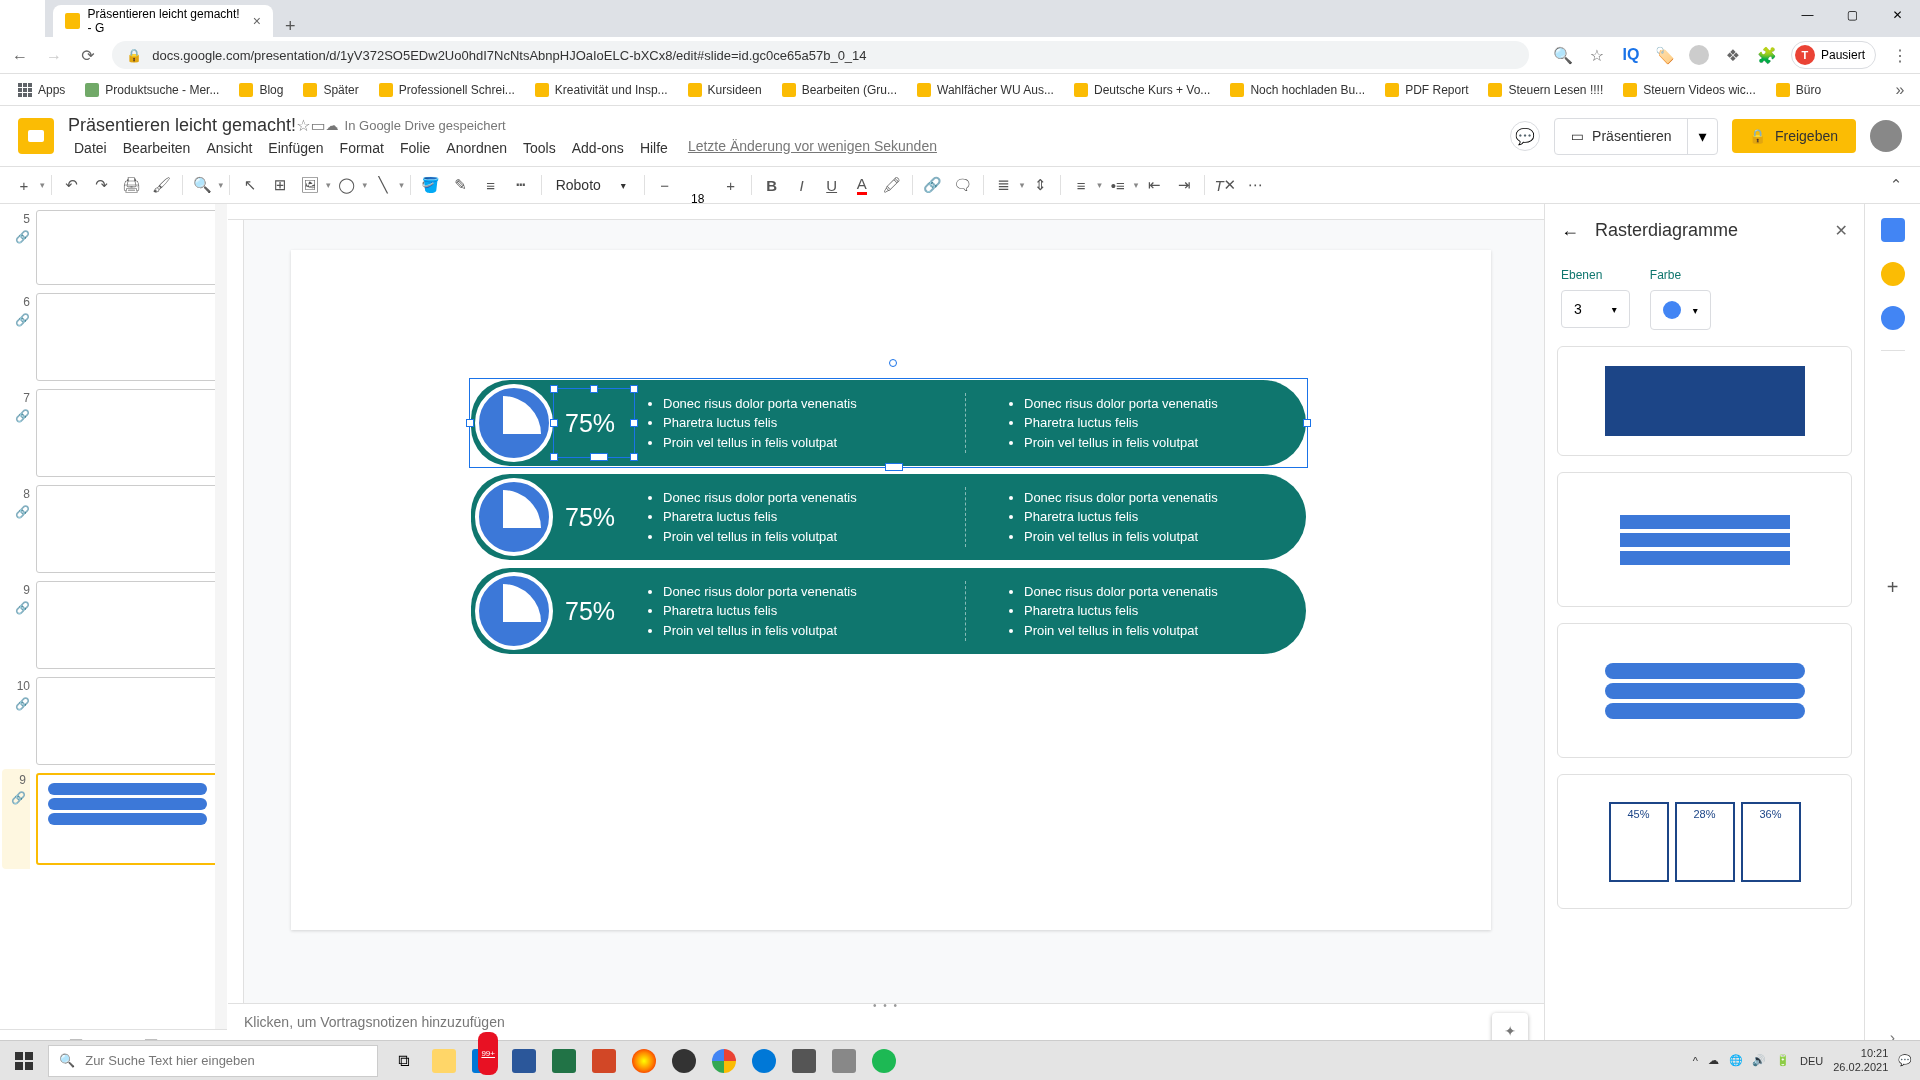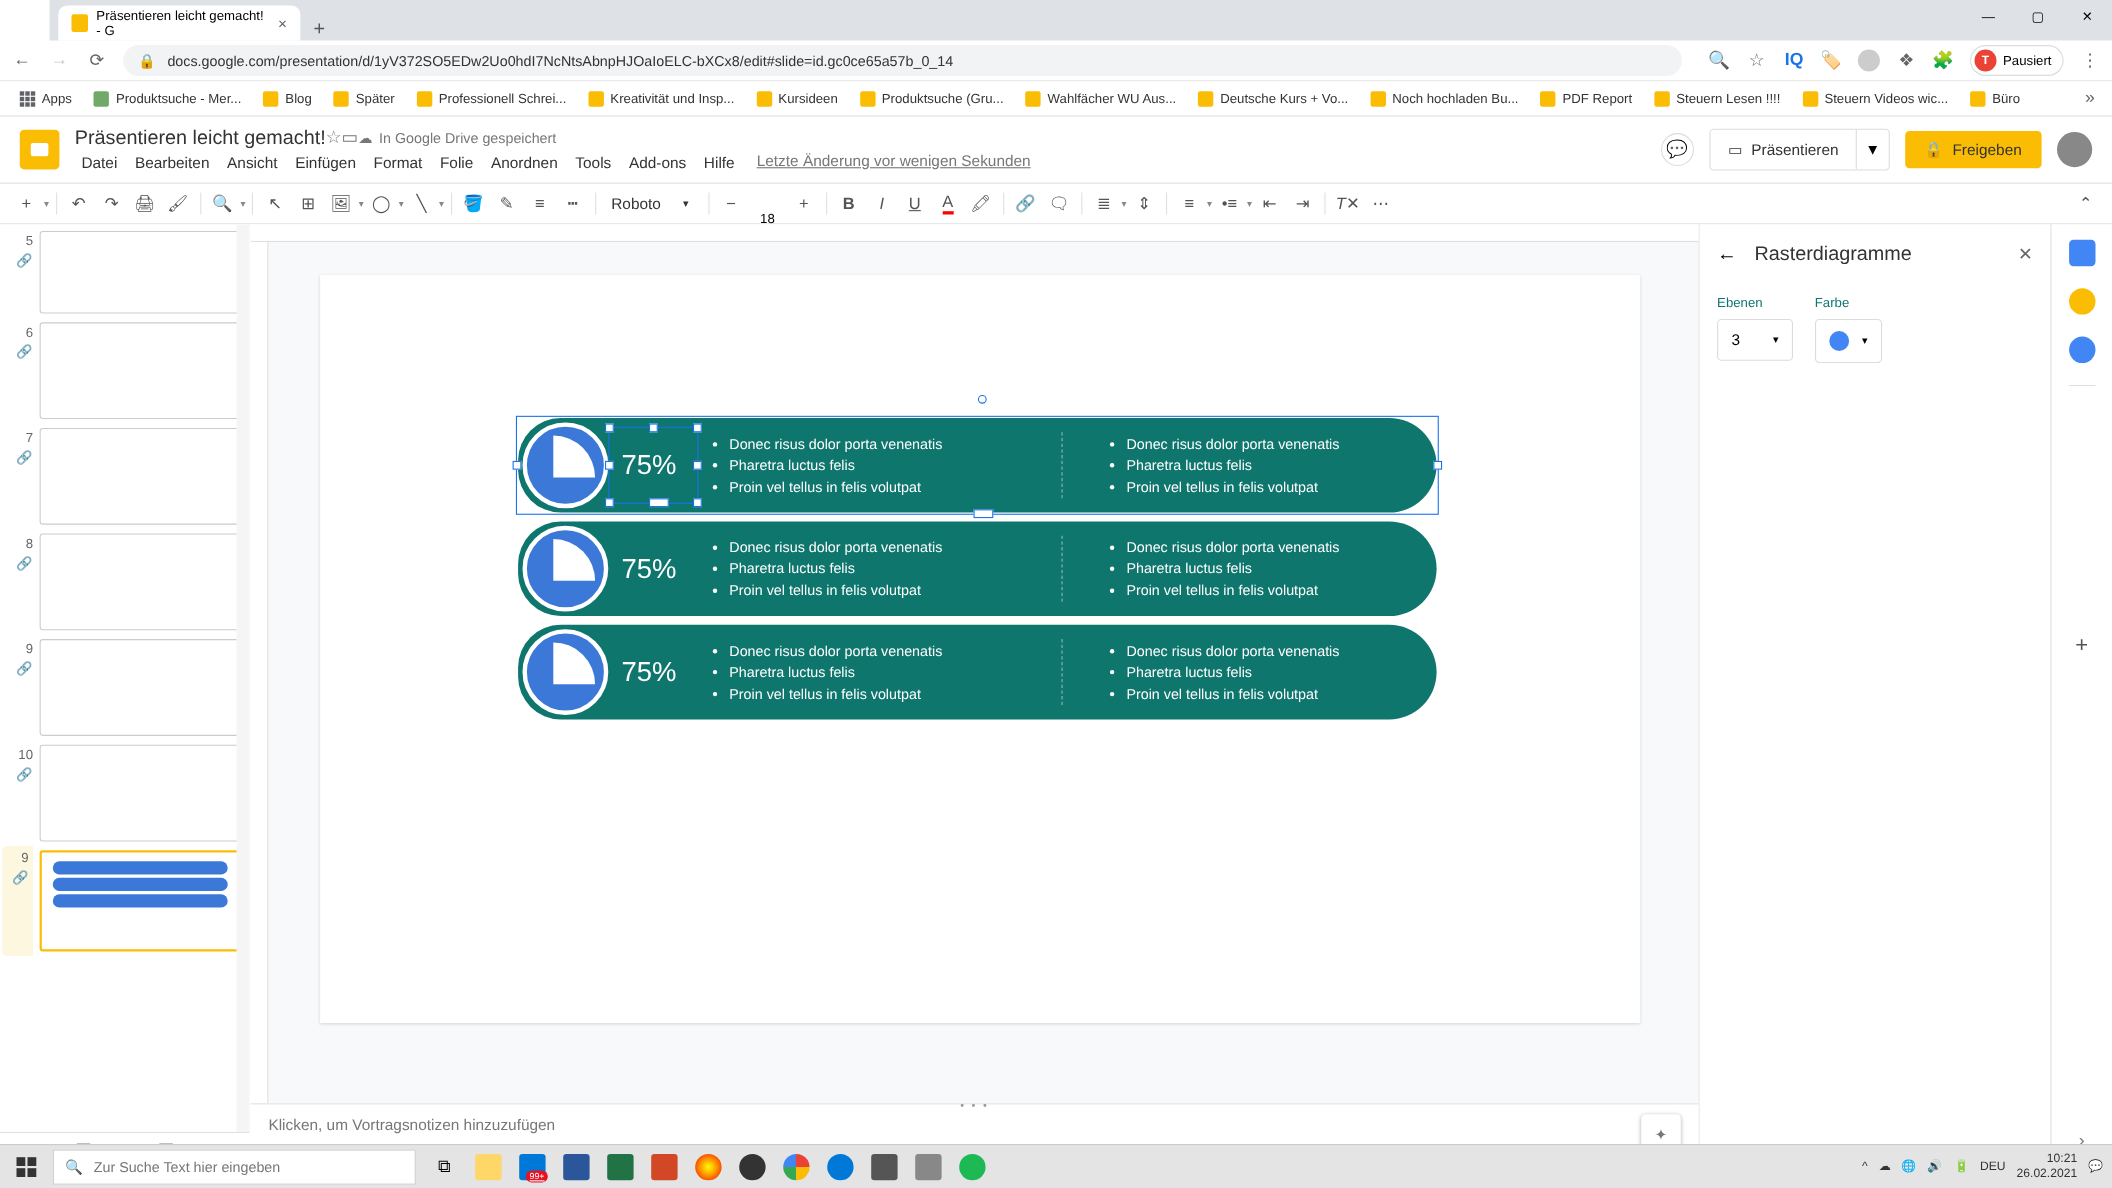--- a/index.html
+++ b/index.html
@@ -203,21 +203,21 @@
   <div class="bm">
       <span class="bm-icon"></span>
       <span>Kreativität und Insp...</span>
     </div>
   <div class="bm">
       <span class="bm-icon"></span>
       <span>Kursideen</span>
     </div>
   <div class="bm">
       <span class="bm-icon"></span>
-      <span>Produktsuche (Gru...</span>
+      <span>Bearbeiten (Gru...</span>
     </div>
   <div class="bm">
       <span class="bm-icon"></span>
       <span>Wahlfächer WU Aus...</span>
     </div>
   <div class="bm">
       <span class="bm-icon"></span>
       <span>Deutsche Kurs + Vo...</span>
     </div>
   <div class="bm">
@@ -531,20 +531,46 @@
           </div>
       </div>
       <div class="sp-field">
         <label>Farbe</label>
         <div class="sp-select" style="gap:12px;">
             <span class="color-dot"></span>
             <span style="font-size:10px;">▾</span>
           </div>
       </div>
     </div>
+    <div class="sp-templates">
+      <div class="template-card" style="height:110px;">
+          <div style="width:200px;height:70px;background:#1c4587;"></div>
+        </div>
+      <div class="template-card">
+          <div style="display:flex;flex-direction:column;gap:4px;">
+            <div style="width:170px;height:14px;background:#3c78d8;"></div>
+            <div style="width:170px;height:14px;background:#3c78d8;"></div>
+            <div style="width:170px;height:14px;background:#3c78d8;"></div>
+          </div>
+        </div>
+      <div class="template-card">
+          <div style="display:flex;flex-direction:column;gap:4px;">
+            <div style="width:200px;height:16px;background:#3c78d8;border-radius:8px;"></div>
+            <div style="width:200px;height:16px;background:#3c78d8;border-radius:8px;"></div>
+            <div style="width:200px;height:16px;background:#3c78d8;border-radius:8px;"></div>
+          </div>
+        </div>
+      <div class="template-card">
+          <div style="display:flex;gap:6px;">
+            <div style="width:60px;height:80px;border:2px solid #1c4587;display:flex;align-items:flex-start;justify-content:center;padding-top:4px;font-size:11px;color:#1c4587;">45%</div>
+            <div style="width:60px;height:80px;border:2px solid #1c4587;display:flex;align-items:flex-start;justify-content:center;padding-top:4px;font-size:11px;color:#1c4587;">28%</div>
+            <div style="width:60px;height:80px;border:2px solid #1c4587;display:flex;align-items:flex-start;justify-content:center;padding-top:4px;font-size:11px;color:#1c4587;">36%</div>
+          </div>
+        </div>
+    </div>
   </div>
 
   <div class="right-rail">
     <div class="rail-icon" style="background:#4285f4;border-radius:4px;"></div>
     <div class="rail-icon" style="background:#fbbc04;border-radius:50%;"></div>
     <div class="rail-icon" style="background:#4285f4;border-radius:50%;"></div>
     <div style="width:24px;border-top:1px solid #e0e0e0;"></div>
     <div class="rail-add">+</div>
     <div class="rail-collapse">›</div>
   </div>
@@ -563,21 +589,21 @@
       <span>🔍</span>
       <span>Zur Suche Text hier eingeben</span>
     </div>
   <div class="task-icons">
     <div class="task-icon">⧉</div>
     <div class="task-icon">
         <div class="app-sq" style="background:#ffd668;"></div>
       </div>
     <div class="task-icon">
         <div class="app-sq" style="background:#0078d7;position:relative;">
-          <span style="position:absolute;bottom:-2px;right:-2px;background:#e81123;color:#fff;font-size:8px;border-radius:8px;padding:1px 3px;text-decoration:underline;">99+</span>
+          <span style="position:absolute;bottom:-2px;right:-2px;background:#e81123;color:#fff;font-size:8px;border-radius:8px;padding:17px 3px;text-decoration:underline;">99+</span>
         </div>
       </div>
     <div class="task-icon">
         <div class="app-sq" style="background:#2b579a;"></div>
       </div>
     <div class="task-icon">
         <div class="app-sq" style="background:#217346;"></div>
       </div>
     <div class="task-icon">
         <div class="app-sq" style="background:#d24726;"></div>

